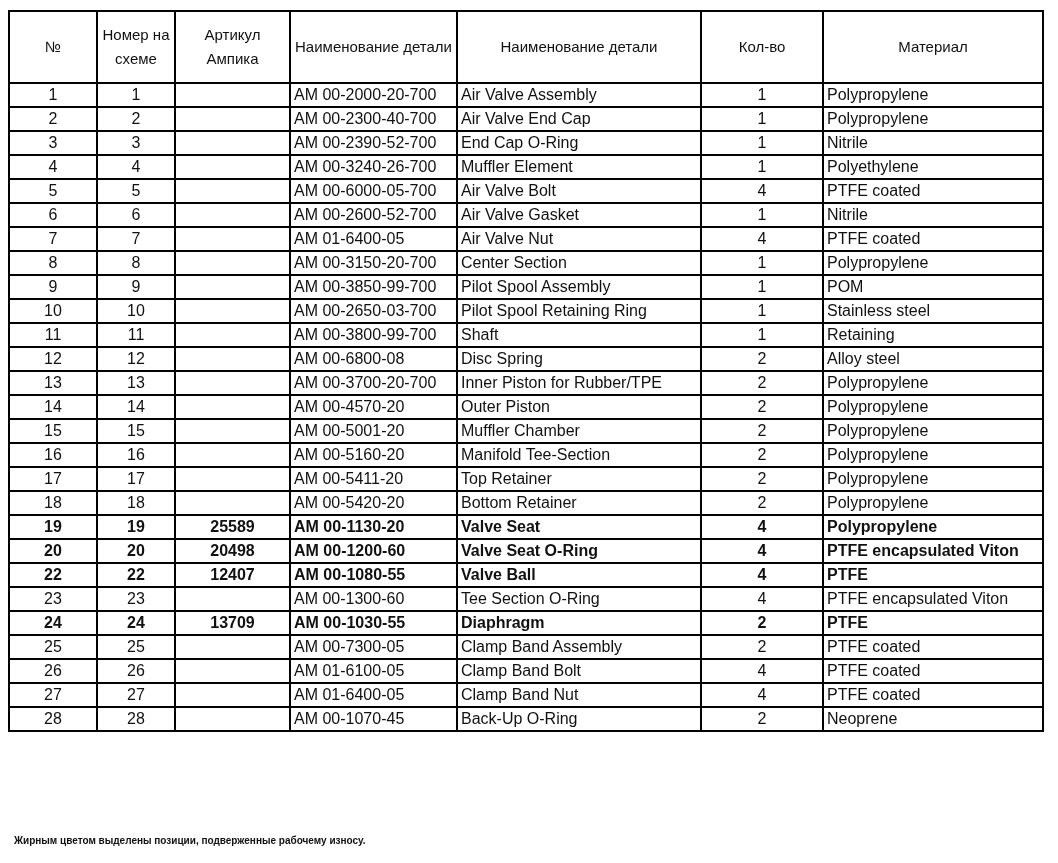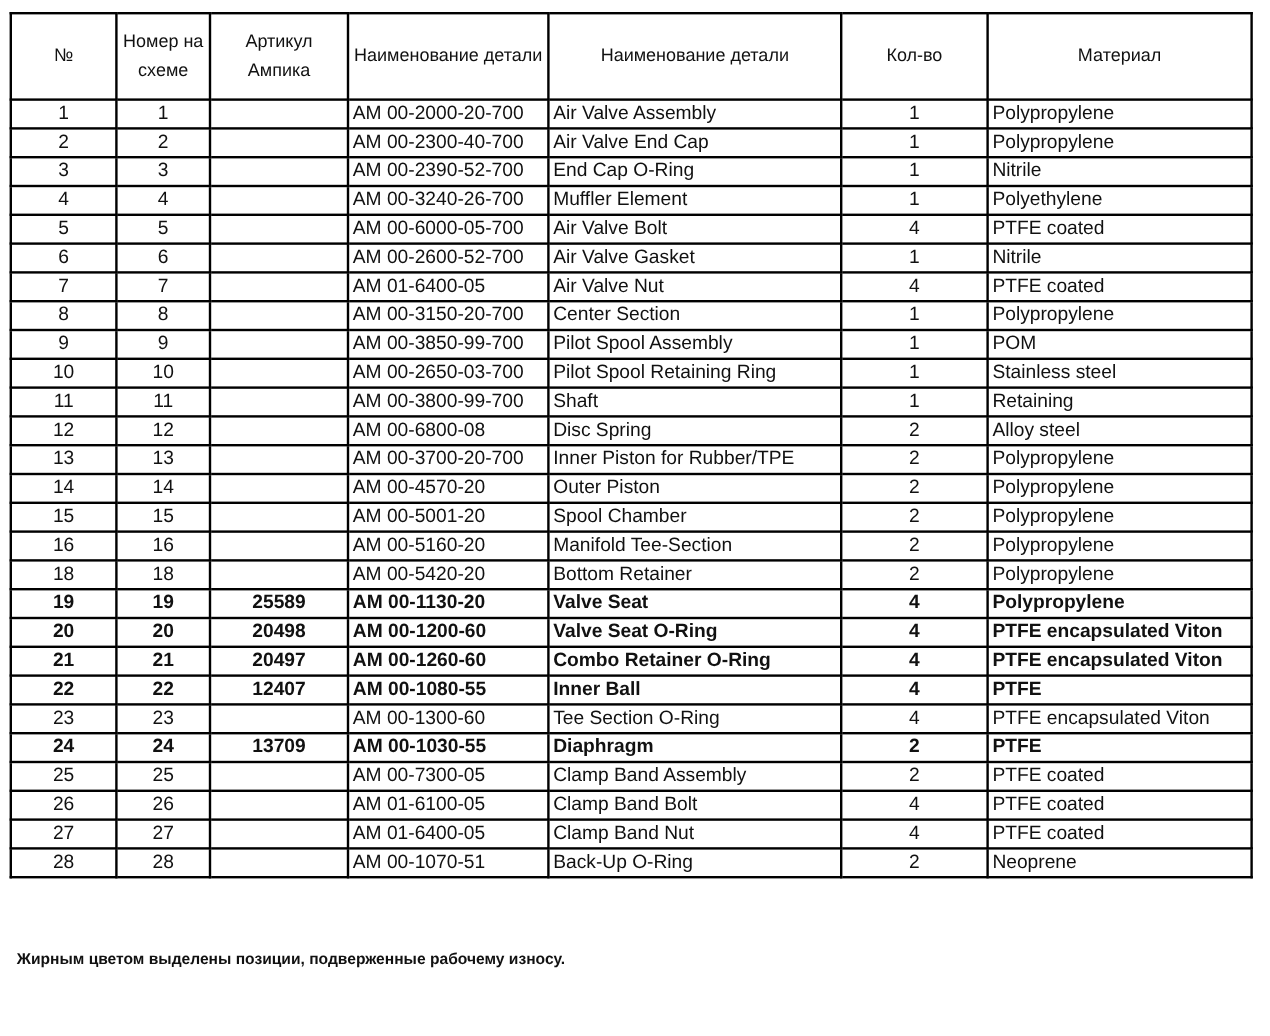--- a/index.html
+++ b/index.html
@@ -8,21 +8,21 @@
   table.parts { position: absolute; left: 8px; top: 10px; border-collapse: collapse;
                 table-layout: fixed; width: 1034px; }
   table.parts th, table.parts td { border: 2px solid #000; padding: 0 3px;
                 overflow: hidden; white-space: nowrap; }
   table.parts th { height: 70px; font-weight: normal; font-size: 15px; line-height: 24px;
                 text-align: center; vertical-align: middle; white-space: normal; }
   table.parts td { height: 22px; font-size: 16px; line-height: 22px; }
   td.c { text-align: center; }
   td.l { text-align: left; }
   tr.bold td { font-weight: bold; }
-  .note { position: absolute; left: 14px; top: 791px; font-size: 13px; font-weight: bold; }
+  .note { position: absolute; left: 14px; top: 835px; font-size: 10px; font-weight: bold; }
 </style>
 </head>
 <body>
 
 <table class="parts">
   <colgroup>
     <col style="width:88px">
       <col style="width:78px">
       <col style="width:115px">
     <col style="width:167px">
@@ -166,30 +166,39 @@
         <td class="l">AM 00-4570-20</td>
         <td class="l">Outer Piston</td>
         <td class="c">2</td>
         <td class="l">Polypropylene</td>
       </tr>
       <tr>
         <td class="c">15</td>
         <td class="c">15</td>
         <td class="c"></td>
         <td class="l">AM 00-5001-20</td>
-        <td class="l">Spool Chamber</td>
+        <td class="l">Muffler Chamber</td>
         <td class="c">2</td>
         <td class="l">Polypropylene</td>
       </tr>
       <tr>
         <td class="c">16</td>
         <td class="c">16</td>
         <td class="c"></td>
         <td class="l">AM 00-5160-20</td>
         <td class="l">Manifold Tee-Section</td>
+        <td class="c">2</td>
+        <td class="l">Polypropylene</td>
+      </tr>
+      <tr>
+        <td class="c">17</td>
+        <td class="c">17</td>
+        <td class="c"></td>
+        <td class="l">AM 00-5411-20</td>
+        <td class="l">Top Retainer</td>
         <td class="c">2</td>
         <td class="l">Polypropylene</td>
       </tr>
       <tr>
         <td class="c">18</td>
         <td class="c">18</td>
         <td class="c"></td>
         <td class="l">AM 00-5420-20</td>
         <td class="l">Bottom Retainer</td>
         <td class="c">2</td>
@@ -207,34 +216,25 @@
       <tr class="bold">
         <td class="c">20</td>
         <td class="c">20</td>
         <td class="c">20498</td>
         <td class="l">AM 00-1200-60</td>
         <td class="l">Valve Seat O-Ring</td>
         <td class="c">4</td>
         <td class="l">PTFE encapsulated Viton</td>
       </tr>
       <tr class="bold">
-        <td class="c">21</td>
-        <td class="c">21</td>
-        <td class="c">20497</td>
-        <td class="l">AM 00-1260-60</td>
-        <td class="l">Combo Retainer O-Ring</td>
-        <td class="c">4</td>
-        <td class="l">PTFE encapsulated Viton</td>
-      </tr>
-      <tr class="bold">
         <td class="c">22</td>
         <td class="c">22</td>
         <td class="c">12407</td>
         <td class="l">AM 00-1080-55</td>
-        <td class="l">Inner Ball</td>
+        <td class="l">Valve Ball</td>
         <td class="c">4</td>
         <td class="l">PTFE</td>
       </tr>
       <tr>
         <td class="c">23</td>
         <td class="c">23</td>
         <td class="c"></td>
         <td class="l">AM 00-1300-60</td>
         <td class="l">Tee Section O-Ring</td>
         <td class="c">4</td>
@@ -273,21 +273,21 @@
         <td class="c"></td>
         <td class="l">AM 01-6400-05</td>
         <td class="l">Clamp Band Nut</td>
         <td class="c">4</td>
         <td class="l">PTFE coated</td>
       </tr>
       <tr>
         <td class="c">28</td>
         <td class="c">28</td>
         <td class="c"></td>
-        <td class="l">AM 00-1070-51</td>
+        <td class="l">AM 00-1070-45</td>
         <td class="l">Back-Up O-Ring</td>
         <td class="c">2</td>
         <td class="l">Neoprene</td>
       </tr>
     </tbody>
 </table>
 
 <div class="note">Жирным цветом выделены позиции, подверженные рабочему износу.</div>
 
 </body></html>

